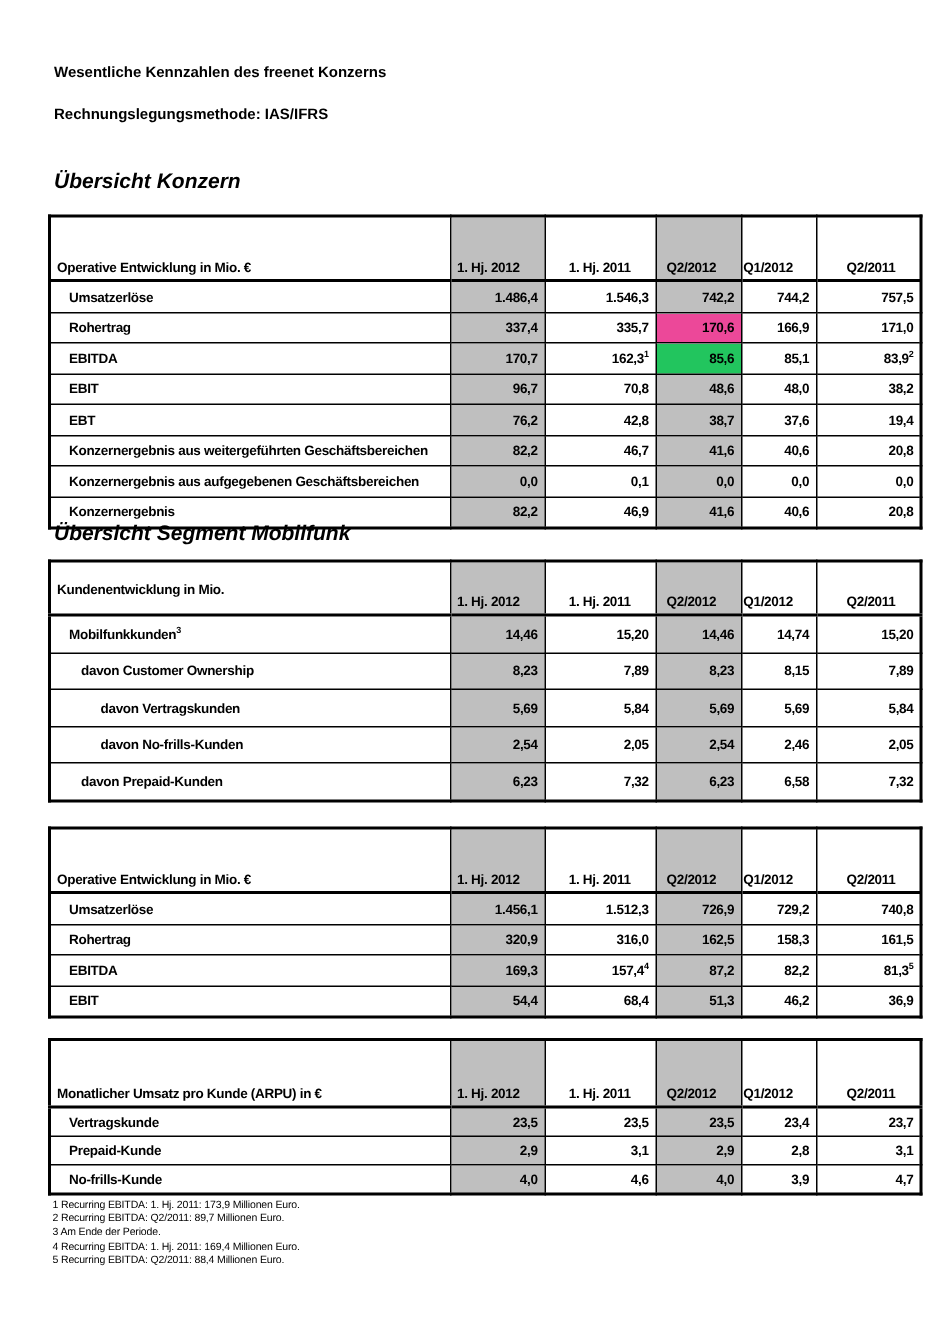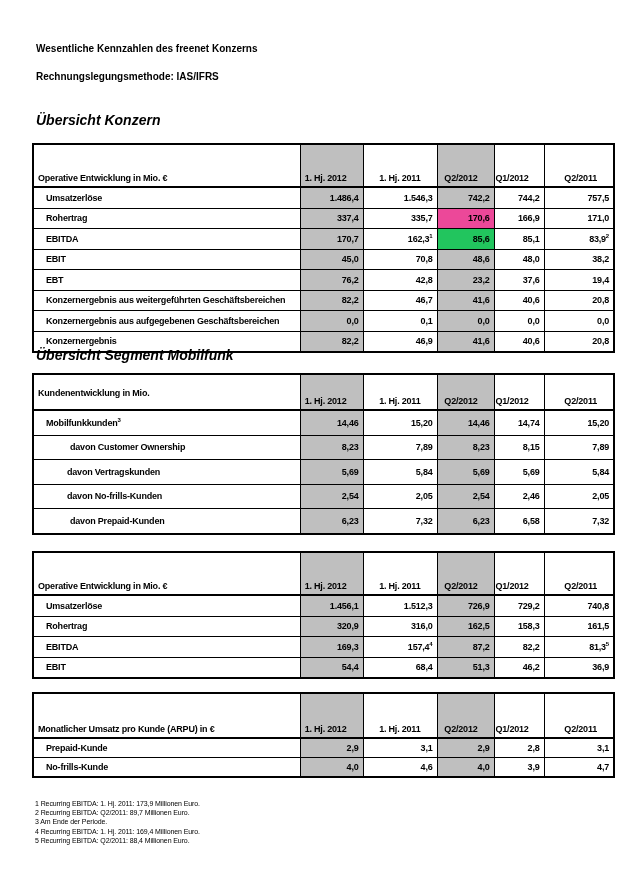--- a/index.html
+++ b/index.html
@@ -37,21 +37,21 @@
   table.kpi thead td {
     border-bottom:2px solid #000;
     vertical-align:bottom;
     padding-bottom:3px;
   }
   td.label-header { text-align:left; padding-left:4px; }
   td.colhead      { text-align:right; padding-right:16px; }
   tbody td.label  { text-align:left; vertical-align:middle; }
   tbody td.num    { text-align:right; padding-right:4px; vertical-align:middle; }
   .indent-1 { padding-left:12px; }
-  .indent-2 { padding-left:36px; }
+  .indent-2 { padding-left:20px; }
   .indent-3 { padding-left:33px; }
 
   #t1 thead td { height:37px; }  #t1 tbody td { height:17.5px; }
   #t2 thead td { height:30px; }  #t2 tbody td { height:21.5px; }
   #t3 thead td { height:37px; }  #t3 tbody td { height:17.5px; }
   #t4 thead td { height:39px; }  #t4 tbody td { height:16px; }
   [data-table-key="mobilfunk-kunden"] thead td.label-header { vertical-align:middle; padding-bottom:0; }
 
   sup { font-size:6px; line-height:0; }
 
@@ -108,31 +108,31 @@
         <tr>
           <td class="label indent-1">EBITDA</td>
           <td class="num" style="background: rgb(191, 191, 191);">170,7</td>
           <td class="num">162,3<sup>1</sup></td>
           <td class="num" style="background: #22c55e;">85,6</td>
           <td class="num">85,1</td>
           <td class="num">83,9<sup>2</sup></td>
         </tr>
         <tr>
           <td class="label indent-1">EBIT</td>
-          <td class="num" style="background: rgb(191, 191, 191);">45,0</td>
+          <td class="num" style="background: rgb(191, 191, 191);">96,7</td>
           <td class="num">70,8</td>
           <td class="num" style="background: rgb(191, 191, 191);">48,6</td>
           <td class="num">48,0</td>
           <td class="num">38,2</td>
         </tr>
         <tr>
           <td class="label indent-1">EBT</td>
           <td class="num" style="background: rgb(191, 191, 191);">76,2</td>
           <td class="num">42,8</td>
-          <td class="num" style="background: rgb(191, 191, 191);">23,2</td>
+          <td class="num" style="background: rgb(191, 191, 191);">38,7</td>
           <td class="num">37,6</td>
           <td class="num">19,4</td>
         </tr>
         <tr>
           <td class="label indent-1">Konzernergebnis aus weitergeführten Geschäftsbereichen</td>
           <td class="num" style="background: rgb(191, 191, 191);">82,2</td>
           <td class="num">46,7</td>
           <td class="num" style="background: rgb(191, 191, 191);">41,6</td>
           <td class="num">40,6</td>
           <td class="num">20,8</td>
@@ -287,20 +287,28 @@
           <td class="label-header">Monatlicher Umsatz pro Kunde (ARPU) in €</td>
           <td class="colhead" style="background: rgb(191, 191, 191);">1. Hj. 2012</td>
           <td class="colhead">1. Hj. 2011</td>
           <td class="colhead" style="background: rgb(191, 191, 191);">Q2/2012</td>
           <td class="colhead">Q1/2012</td>
           <td class="colhead">Q2/2011</td>
         </tr>
       </thead>
       <tbody>
         <tr>
+          <td class="label indent-1">Vertragskunde</td>
+          <td class="num" style="background: rgb(191, 191, 191);">23,5</td>
+          <td class="num">23,5</td>
+          <td class="num" style="background: rgb(191, 191, 191);">23,5</td>
+          <td class="num">23,4</td>
+          <td class="num">23,7</td>
+        </tr>
+        <tr>
           <td class="label indent-1">Prepaid-Kunde</td>
           <td class="num" style="background: rgb(191, 191, 191);">2,9</td>
           <td class="num">3,1</td>
           <td class="num" style="background: rgb(191, 191, 191);">2,9</td>
           <td class="num">2,8</td>
           <td class="num">3,1</td>
         </tr>
         <tr>
           <td class="label indent-1">No-frills-Kunde</td>
           <td class="num" style="background: rgb(191, 191, 191);">4,0</td>

